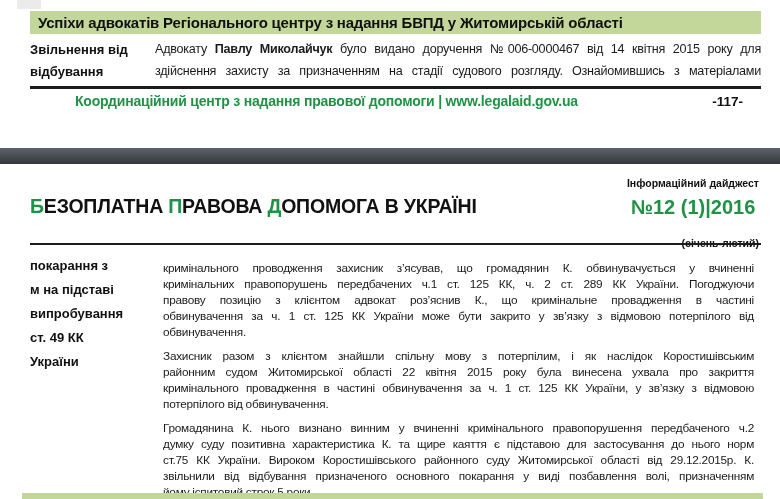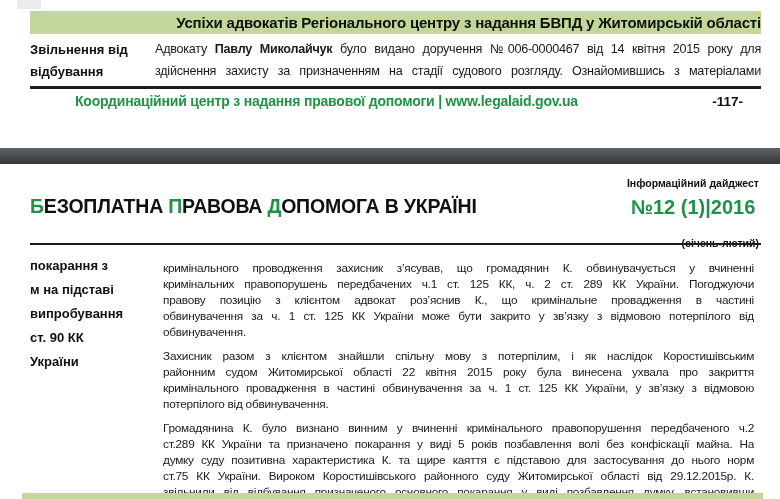--- a/index.html
+++ b/index.html
@@ -12,21 +12,21 @@
   html,body{margin:0;padding:0;background:#ffffff;}
   .canvas{
     position:relative;width:780px;height:499px;background:#ffffff;
     overflow:hidden;font-family:"Liberation Sans",sans-serif;color:var(--ink);
   }
   .artifact{position:absolute;left:17px;top:0;width:24px;height:9px;background:#ebebeb;}
 
   
   .band{
     position:absolute;left:30px;top:11px;width:731px;height:23px;
-    background:var(--band-green);display:flex;align-items:center;justify-content:flex-end;
+    background:var(--band-green);display:flex;align-items:center;
   }
   .band span{
     font-weight:bold;font-size:15px;line-height:23px;padding-left:8px;
     letter-spacing:-0.2px;white-space:nowrap;color:#111;
   }
   .p1-sidebar{
     position:absolute;left:30px;top:39px;width:120px;
     font-weight:bold;font-size:13px;line-height:21.5px;color:#111;
   }
   .p1-body{
@@ -115,43 +115,42 @@
     <div class="issue-number">№12 (1)|2016</div>
     <div class="issue-period">(січень-лютий)</div>
   </div>
 
   <div class="rule rule-p2"></div>
 
   <div class="p2-sidebar">
     <div>покарання з</div>
     <div>м на підставі</div>
     <div>випробування</div>
-    <div>ст. 90 КК</div>
+    <div>ст. 49 КК</div>
     <div>України</div>
   </div>
 
   <div class="p2-body">
     <div class="para">
         <div class="jline">кримінального проводження захисник з’ясував, що громадянин К. обвинувачується у вчиненні</div>
         <div class="jline">кримінальних правопорушень передбачених ч.1 ст. 125 КК, ч. 2 ст. 289 КК України.  Погоджуючи</div>
         <div class="jline">правову позицію з клієнтом адвокат роз’яснив К., що кримінальне провадження в частині</div>
         <div class="jline">обвинувачення за ч. 1 ст. 125 КК України може бути закрито у зв’язку з відмовою потерпілого від</div>
         <div class="jline jline-last">обвинувачення.</div>
       </div>
     <div class="para">
         <div class="jline">Захисник разом з клієнтом знайшли спільну мову з потерпілим, і як наслідок Коростишівським</div>
         <div class="jline">районним судом Житомирської області 22 квітня 2015 року була винесена ухвала про закриття</div>
         <div class="jline">кримінального провадження в частині обвинувачення за ч. 1 ст. 125 КК України, у зв’язку з відмовою</div>
         <div class="jline jline-last">потерпілого від обвинувачення.</div>
       </div>
     <div class="para">
-        <div class="jline">Громадянина К. було визнано винним у вчиненні кримінального правопорушення передбаченого ч.2</div>
-        <div class="jline">ст.289 КК України та призначено покарання у виді 5 років позбавлення волі без конфіскації майна. На</div>
+        <div class="jline">Громадянина К. нього визнано винним у вчиненні кримінального правопорушення передбаченого ч.2</div>
         <div class="jline">думку суду позитивна характеристика К. та щире каяття є підставою для застосування до нього норм</div>
         <div class="jline">ст.75 КК України. Вироком Коростишівського районного суду Житомирської області  від 29.12.2015р. К.</div>
-        <div class="jline">звільнили від відбування призначеного основного покарання у виді позбавлення думку, встановивши</div>
+        <div class="jline">звільнили від відбування призначеного основного покарання у виді позбавлення волі, призначенням</div>
         <div class="jline jline-last">йому іспитовий строк 5 роки.</div>
       </div>
   </div>
 
   <div class="bottom-band"></div>
 
 </div>
 
 </body></html>

